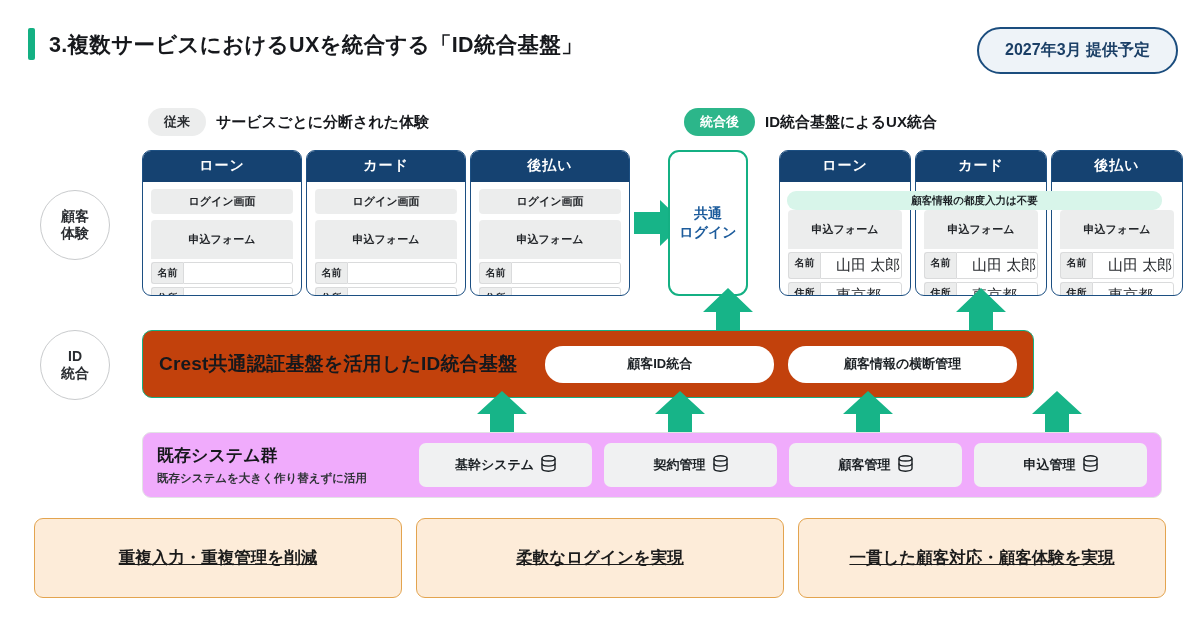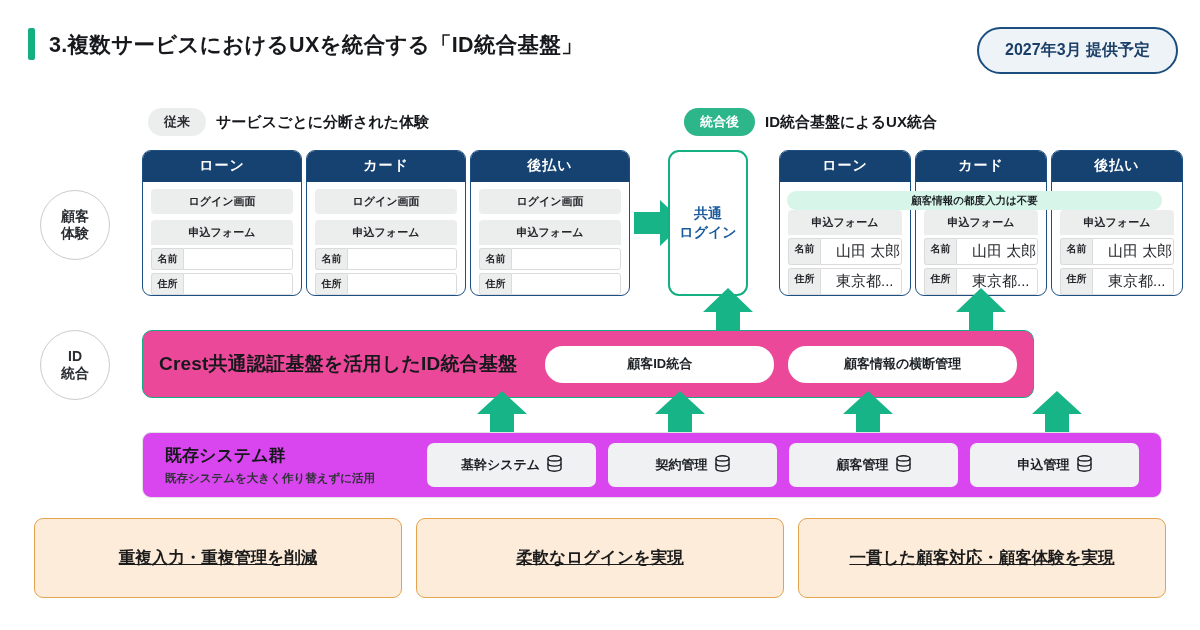--- a/index.html
+++ b/index.html
@@ -64,21 +64,21 @@
     background: #154271; color: #fff; font-size: 14px; font-weight: bold;
     text-align: center; padding: 6px 0 7px; letter-spacing: 1px;
   }
   .card-body { padding: 7px 8px 8px; display: flex; flex-direction: column; gap: 6px; }
   .chip-gray {
     background: #eceded; border-radius: 4px; text-align: center;
     font-size: 11px; font-weight: bold; color: #23262a; padding: 5px 0;
   }
   .form-title {
     background: #eceded; border-radius: 4px 4px 0 0; text-align: center;
-    font-size: 11px; font-weight: bold; color: #23262a; padding: 5px 0;
+    font-size: 11px; font-weight: bold; color: #23262a; padding: 12px 0;
   }
   .frow { display: flex; align-items: stretch; margin-top: 3px; }
   .flabel {
     background: #eceded; border: 1px solid #dadbdc; border-right: none;
     font-size: 10px; font-weight: bold; color: #23262a;
     padding: 3px 2px; min-width: 32px; text-align: center; border-radius: 3px 0 0 3px;
   }
   .finput {
     flex: 1; background: #fff; border: 1px solid #dadbdc;
     font-size: 15px; color: #23262a; padding: 3px 15px; border-radius: 0 3px 3px 0;
@@ -110,38 +110,38 @@
 
   
   .big-arrow { position: absolute; left: 634px; top: 198px; }
 
   
   .up-arrow { position: absolute; }
 
   
   .id-band {
     position: absolute; left: 142px; top: 330px; width: 892px; height: 68px;
-    background: #ec4899; border: 1.5px solid #14b083; border-radius: 10px;
+    background: #c2410c; border: 1.5px solid #14b083; border-radius: 10px;
     display: flex; align-items: center; padding: 12px 16px; gap: 14px;
   }
   .id-band-title {
     font-size: 19px; font-weight: bold; color: #16181c; white-space: nowrap;
     letter-spacing: .2px; margin-right: 14px;
   }
   .id-tag {
     flex: 1; background: #fff; border-radius: 18px; height: 37px;
     display: flex; align-items: center; justify-content: center;
     font-size: 13px; font-weight: bold; color: #1b2024;
   }
 
   
   .legacy {
     position: absolute; left: 142px; top: 432px; width: 1020px; height: 66px;
-    background: #d946ef; border: 1.4px solid #e2e3e4; border-radius: 9px;
-    display: flex; align-items: center; padding: 0 22px; gap: 12px; justify-content: center;
+    background: #f0abfc; border: 1.4px solid #e2e3e4; border-radius: 9px;
+    display: flex; align-items: center; padding: 0 14px; gap: 12px; justify-content: center;
   }
   .legacy-head { width: 250px; flex: none; }
   .legacy-title { font-size: 17px; font-weight: bold; color: #16181c; }
   .legacy-sub { font-size: 11.5px; font-weight: bold; color: #2f3337; margin-top: 4px; }
   .sys-chip {
     flex: 1; background: #f0f1f2; border-radius: 7px; height: 44px;
     display: flex; align-items: center; justify-content: center; gap: 7px;
     font-size: 13px; font-weight: bold; color: #1b2024;
   }
   .db-icon { display: block; }

